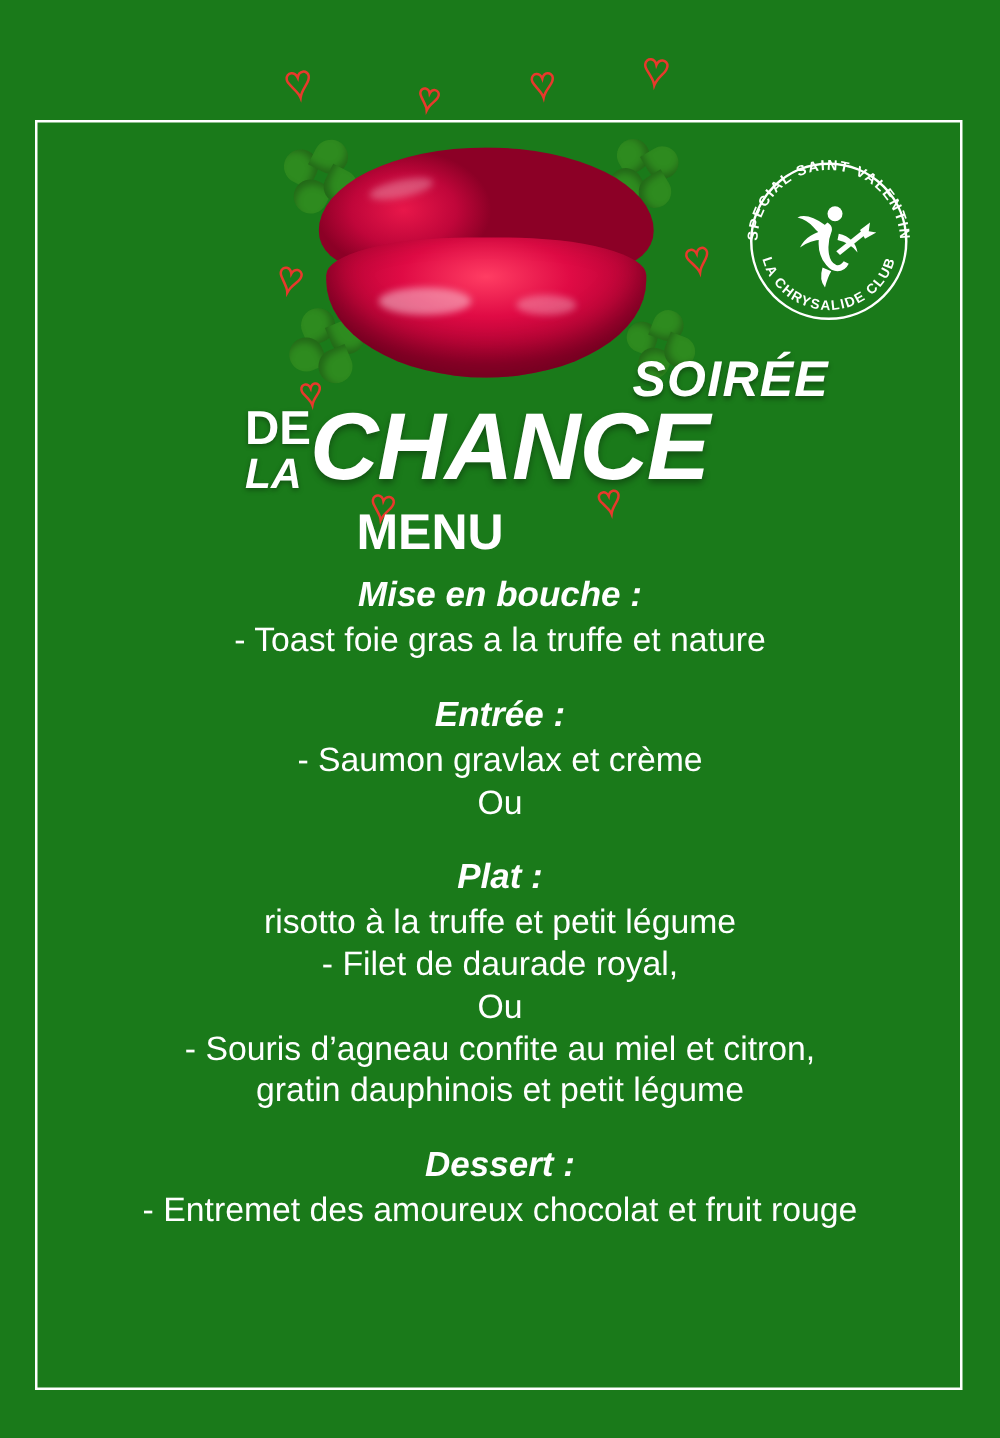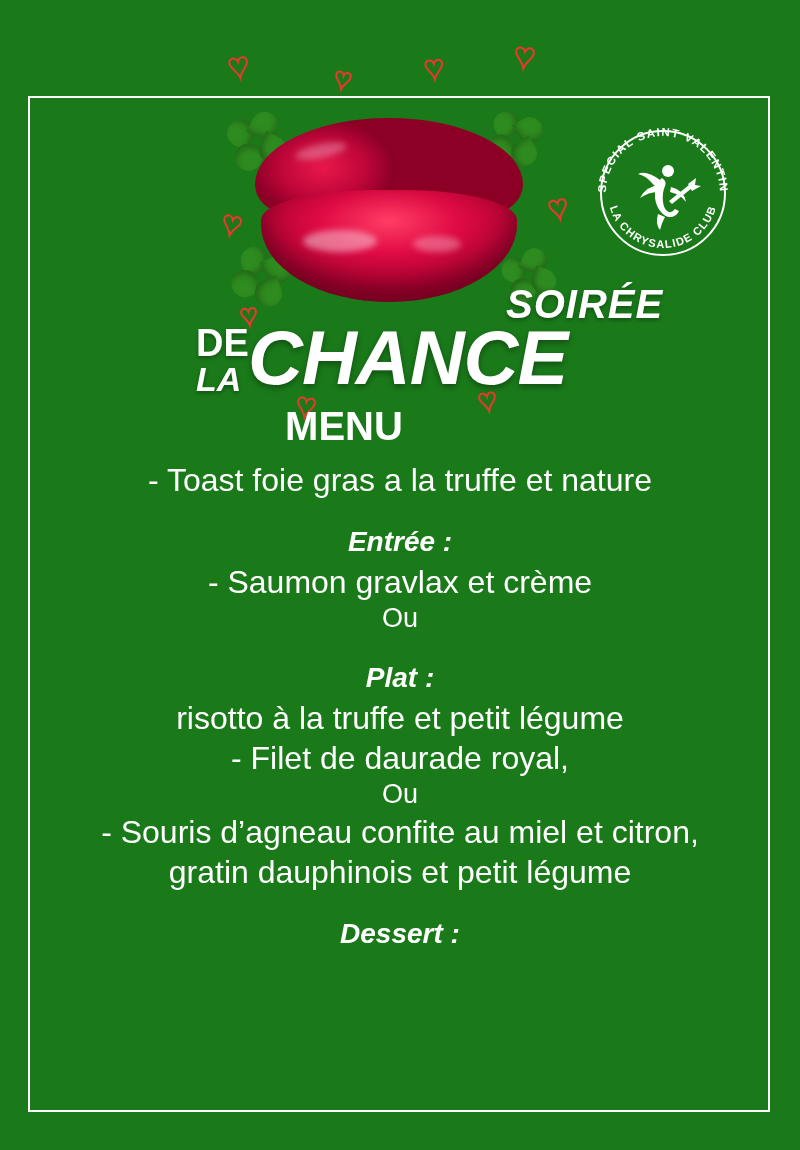--- a/index.html
+++ b/index.html
@@ -203,21 +203,21 @@
     color: #ffffff;
   }
   .course { margin-bottom: 26px; }
   .course-title {
     font-size: 28px;
     font-weight: bold;
     font-style: italic;
     margin-bottom: 4px;
   }
   .course-line {
-    font-size: 32px;
+    font-size: 27px;
     line-height: 1.25;
   }
   .course-sep {
     font-size: 27px;
     line-height: 1.25;
   }
 </style>
 </head>
 <body>
 
@@ -298,38 +298,40 @@
     <div class="t-soiree">SOIRÉE</div>
     <div class="t-de">DE</div>
     <div class="t-la">LA</div>
     <div class="t-chance">CHANCE</div>
     <div class="t-menu">MENU</div>
   </div>
 
   <div class="menu-body">
 
     <div class="course">
+      <div class="course-title">Mise en bouche :</div>
       <div class="course-line">- Toast foie gras a la truffe et nature</div>
     </div>
 
     <div class="course">
       <div class="course-title">Entrée :</div>
       <div class="course-line">- Saumon gravlax et crème</div>
       <div class="course-sep">Ou</div>
     </div>
 
     <div class="course">
       <div class="course-title">Plat :</div>
       <div class="course-line">risotto à la truffe et petit légume</div>
       <div class="course-line">- Filet de daurade royal,</div>
       <div class="course-sep">Ou</div>
       <div class="course-line">- Souris d’agneau confite au miel et citron,</div>
       <div class="course-line">gratin dauphinois et petit légume</div>
     </div>
 
     <div class="course">
       <div class="course-title">Dessert :</div>
+      <div class="course-line">- Entremet des amoureux chocolat et fruit rouge</div>
     </div>
 
   </div>
 
   <div class="frame"></div>
 </div>
 
 </body></html>

